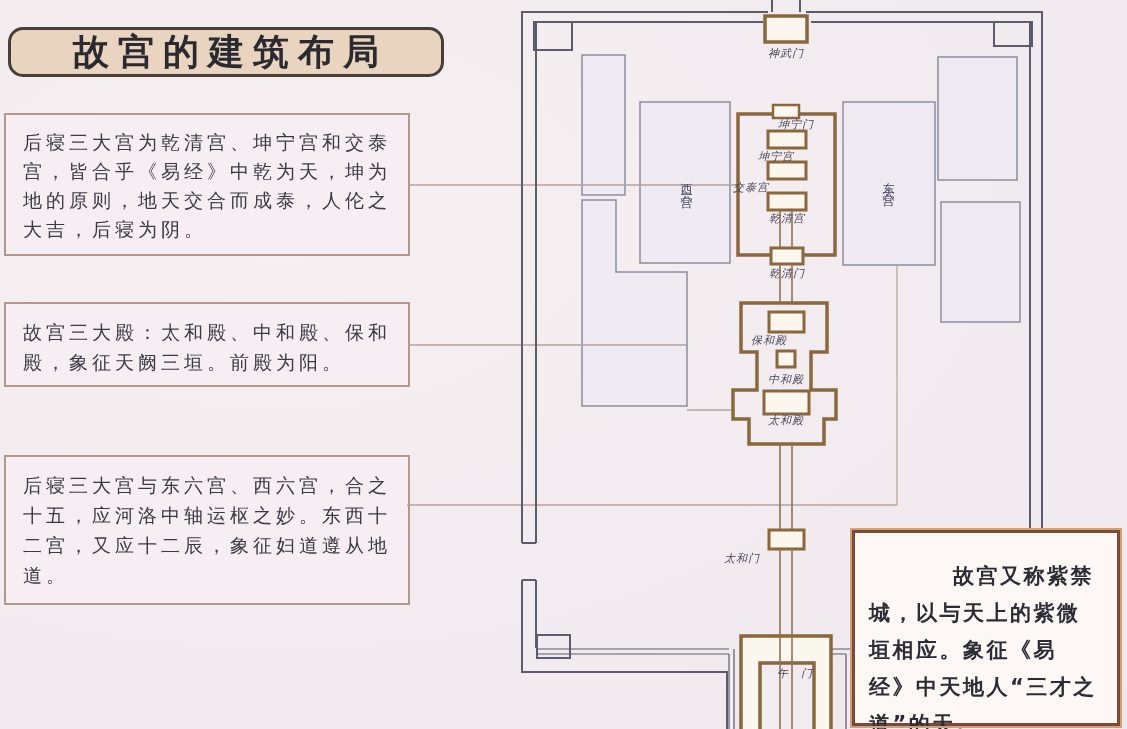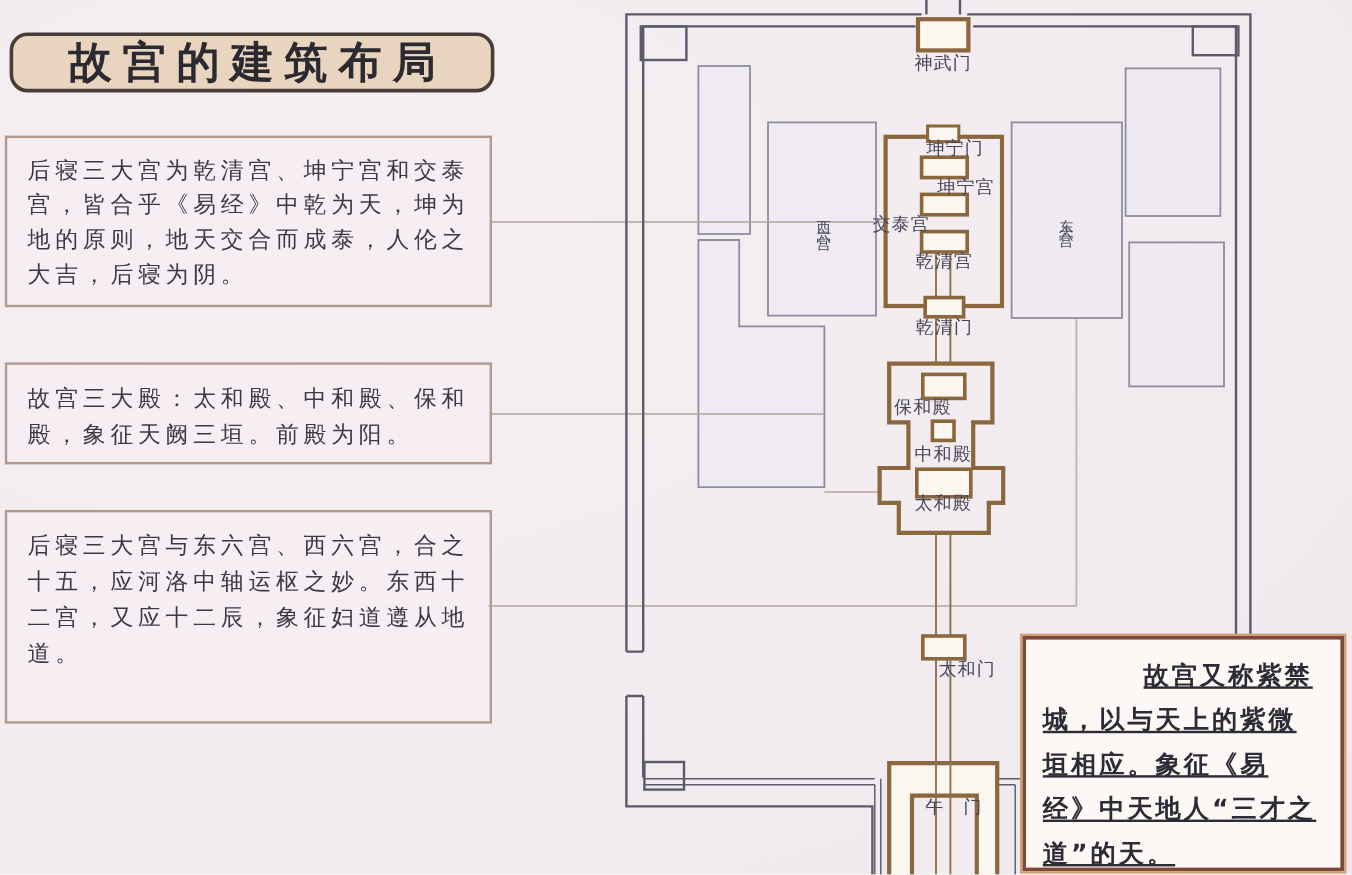--- a/index.html
+++ b/index.html
@@ -6,57 +6,57 @@
   .stage{
     position:relative;
     width:1127px;height:729px;
     overflow:hidden;
     background:radial-gradient(ellipse at 25% 30%, #f6f0f2 0%, #f2ebef 55%, #efe8ec 100%);
     font-family:"DejaVu Sans","Liberation Sans",sans-serif;
     color:#33333e;
   }
   
   .title-box{
-    position:absolute;left:8px;top:27px;width:404px;height:50px;
+    position:absolute;left:8px;top:27px;width:436px;height:50px;
     background:#e9d5bf;border:3px solid #463e37;border-radius:15px;
     display:flex;align-items:center;justify-content:center;
     box-sizing:border-box;
   }
   .title-box .t{
     font-size:36px;font-weight:700;letter-spacing:9px;color:#2a2a30;
     white-space:nowrap;text-indent:9px;
   }
   
   .note{
     position:absolute;left:4px;width:406px;box-sizing:border-box;
     background:#f7eef3;border:2px solid #b2988e;
     padding:13px 17px;
     font-size:19px;line-height:30px;letter-spacing:4px;
     color:#3a3a45;text-align:justify;
   }
   .note1{top:113px;height:143px;line-height:29px;}
   .note2{top:302px;height:85px;}
-  .note3{top:425px;height:178px;}
+  .note3{top:455px;height:150px;}
   
   .callout{
     position:absolute;left:852px;top:530px;width:268px;height:196px;
     box-sizing:border-box;
     background:#fdf8f5;
     border:3px solid #7d4a38;outline:2px solid #d2a078;
-    padding:12px 14px;
+    padding:25px 14px;
     font-size:21px;font-weight:600;line-height:37px;letter-spacing:2.5px;
-    color:#2c2c36;text-indent:4em;z-index:4;text-decoration:underline;
+    color:#2c2c36;text-indent:4em;z-index:4;
   }
   
   .map-svg{position:absolute;left:0;top:0;z-index:1;}
   
   .mlabel{
     position:absolute;z-index:3;
-    font-size:15px;color:#45455a;white-space:nowrap;
-    transform:translate(-50%,-50%);letter-spacing:1px;
+    font-size:11px;color:#45455a;white-space:nowrap;
+    transform:translate(-50%,-50%);letter-spacing:1px;font-style:italic;
   }
   .vlabel{
     position:absolute;z-index:3;
     writing-mode:vertical-rl;text-orientation:upright;
     font-size:12px;letter-spacing:6px;color:#45455a;
     transform:translate(-50%,-50%);
   }
 </style>
 </head>
 <body>
@@ -119,28 +119,28 @@
 
     <path d="M741,729 V636 H831 V729" fill="#fbf6ee" stroke="#8a673c" stroke-width="3.5"></path>
     <path d="M760,729 V663 H814 V729" fill="#f2ebef" stroke="#8a673c" stroke-width="3.5"></path>
     <path d="M780,549 V729 M792,549 V729" stroke="#8f7352" stroke-width="1.6" fill="none"></path>
 
     <rect x="765" y="16" width="42" height="26" fill="#fbf6ee" stroke="#8a673c" stroke-width="3.5"></rect>
   </svg>
 
   <div class="mlabel" style="left:786px;top:53px">神武门</div>
   <div class="mlabel" style="left:796px;top:124px">坤宁门</div>
-  <div class="mlabel" style="left:805px;top:156px">坤宁宫</div>
+  <div class="mlabel" style="left:776px;top:156px">坤宁宫</div>
   <div class="mlabel" style="left:751px;top:187px">交泰宫</div>
   <div class="mlabel" style="left:787px;top:218px">乾清宫</div>
   <div class="mlabel" style="left:787px;top:273px">乾清门</div>
   <div class="mlabel" style="left:769px;top:340px">保和殿</div>
   <div class="mlabel" style="left:786px;top:379px">中和殿</div>
   <div class="mlabel" style="left:786px;top:420px">太和殿</div>
-  <div class="mlabel" style="left:806px;top:558px">太和门</div>
+  <div class="mlabel" style="left:742px;top:558px">太和门</div>
   <div class="mlabel" style="left:795px;top:673px">午　门</div>
   <div class="vlabel" style="left:686px;top:183px">西六宫</div>
   <div class="vlabel" style="left:888px;top:181px">东六宫</div>
 
   <div class="title-box">
     <span class="t">故宫的建筑布局</span>
   </div>
 
   <div class="note note1">
     <span>后寝三大宫为乾清宫、坤宁宫和交泰宫，皆合乎《易经》中乾为天，坤为地的原则，地天交合而成泰，人伦之大吉，后寝为阴。</span>

